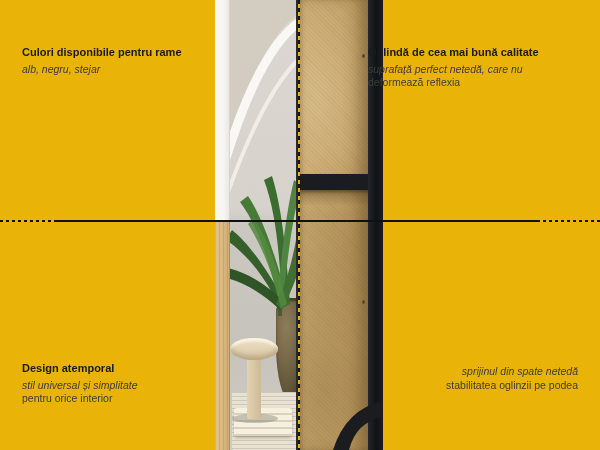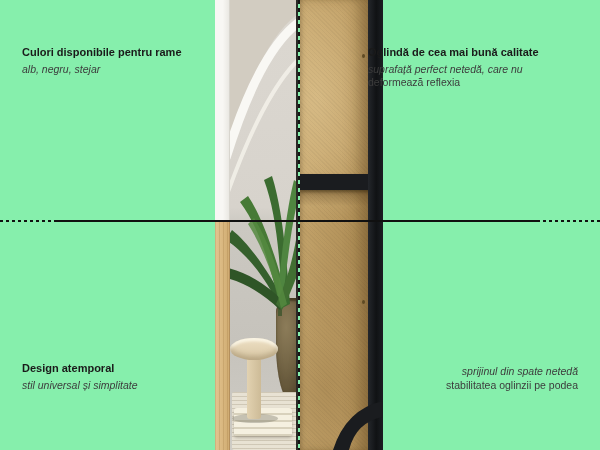--- a/index.html
+++ b/index.html
@@ -1,17 +1,17 @@
 <!DOCTYPE html>
 <html><head>
 <meta charset="utf-8">
 <style>
   html,body{margin:0;padding:0;background:#ffffff;}
   .canvas{
-    position:relative;width:600px;height:450px;background:#86efac;overflow:hidden;
+    position:relative;width:600px;height:450px;background:#eab308;overflow:hidden;
     font-family:"Liberation Sans","DejaVu Sans",sans-serif;
   }
   .canvas *{position:absolute;box-sizing:border-box;}
 
   
   .callout{width:210px;z-index:6;}
   .callout .title{position:static;display:block;font-size:11px;font-weight:700;color:#1a1a1a;line-height:1.25;}
   .callout .sub{position:static;display:block;font-size:10.5px;font-style:italic;color:#3c3c3c;line-height:1.3;margin-top:3px;}
   .callout .sub2{position:static;display:block;font-size:10.5px;color:#3c3c3c;line-height:1.3;}
   .tl{left:22px;top:46px;text-align:left;}
@@ -141,20 +141,21 @@
 
   <div class="callout tr">
     <span class="title">Oglindă de cea mai bună calitate</span>
     <span class="sub">suprafață perfect netedă, care nu</span>
     <span class="sub2">deformează reflexia</span>
   </div>
 
   <div class="callout bl">
     <span class="title">Design atemporal</span>
     <span class="sub">stil universal și simplitate</span>
+    <span class="sub2">pentru orice interior</span>
   </div>
 
   <div class="callout br">
     <span class="sub">sprijinul din spate netedă</span>
     <span class="sub2">stabilitatea oglinzii pe podea</span>
   </div>
 
 </div>
 
 </body></html>

